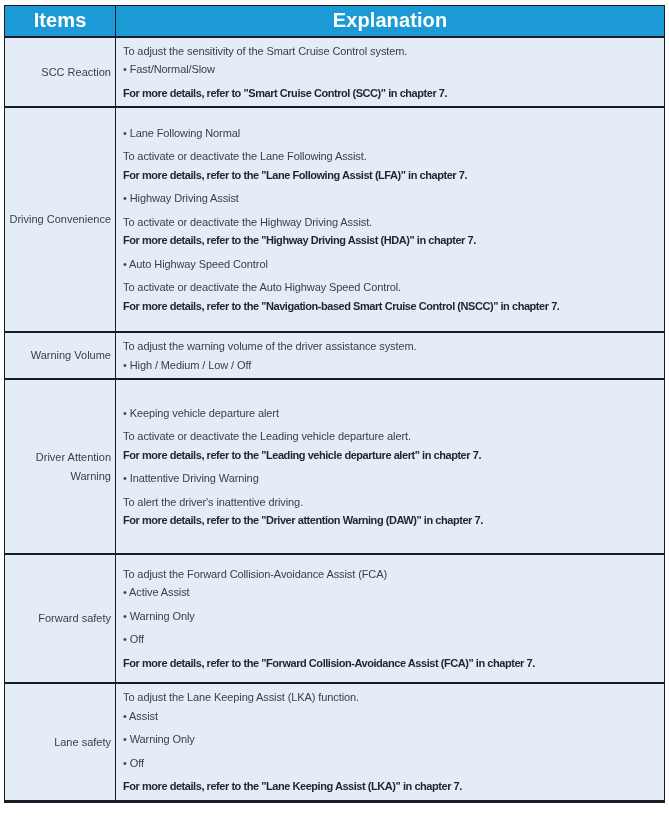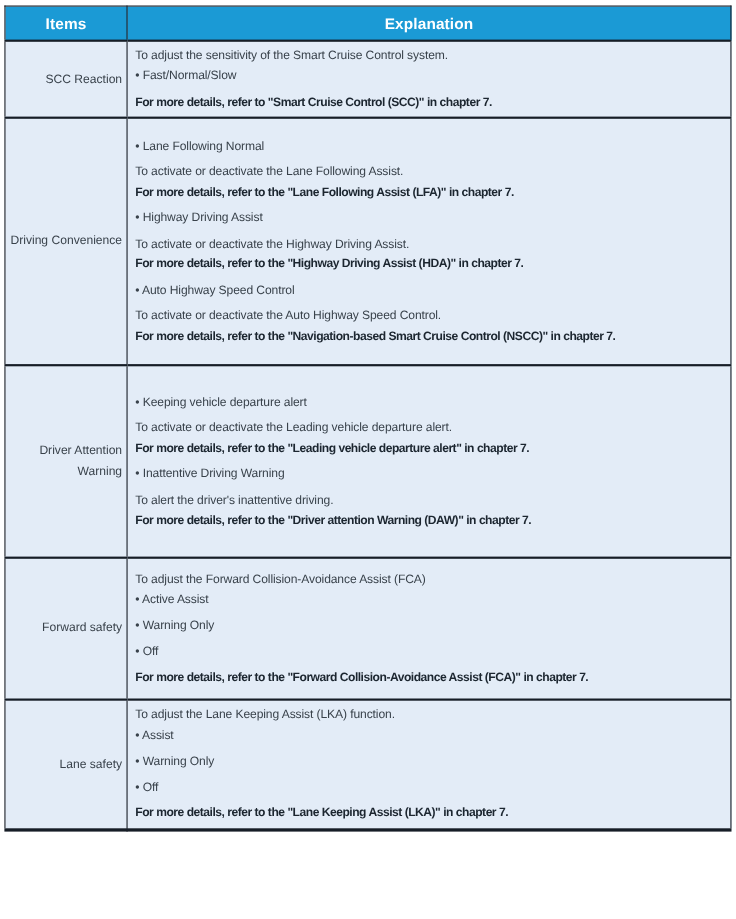--- a/index.html
+++ b/index.html
@@ -23,21 +23,21 @@
     table-layout:fixed;
     width:661px;
     margin:5px 4px 0 4px;
     border:1px solid var(--border);
     border-bottom-width:3px;
   }
   col.col-items{width:111px;}
   thead th{
     background:var(--header-bg);
     color:var(--header-text);
-    font-size:14px;
+    font-size:20px;
     font-weight:bold;
     height:31px;
     text-align:center;
     vertical-align:middle;
     border:1px solid var(--border);
     padding:0;
     letter-spacing:0.1px;
     margin-top:12px;
   }
   tbody td{
@@ -123,20 +123,29 @@
           </div>
           <div class="para">
             <div class="line">• Auto Highway Speed Control</div>
           </div>
           <div class="para">
             <div class="line">To activate or deactivate the Auto Highway Speed Control.</div>
             <div class="line bold">For more details, refer to the "Navigation-based Smart Cruise Control (NSCC)" in chapter 7.</div>
           </div>
         </td>
       </tr>
+      <tr class="row-3">
+        <td class="item-cell"><span>Warning Volume</span></td>
+        <td class="expl-cell">
+          <div class="para">
+            <div class="line">To adjust the warning volume of the driver assistance system.</div>
+            <div class="line">• High / Medium / Low / Off</div>
+          </div>
+        </td>
+      </tr>
       <tr class="row-4">
         <td class="item-cell"><span>Driver Attention Warning</span></td>
         <td class="expl-cell">
           <div class="para">
             <div class="line">• Keeping vehicle departure alert</div>
           </div>
           <div class="para">
             <div class="line">To activate or deactivate the Leading vehicle departure alert.</div>
             <div class="line bold">For more details, refer to the "Leading vehicle departure alert" in chapter 7.</div>
           </div>

